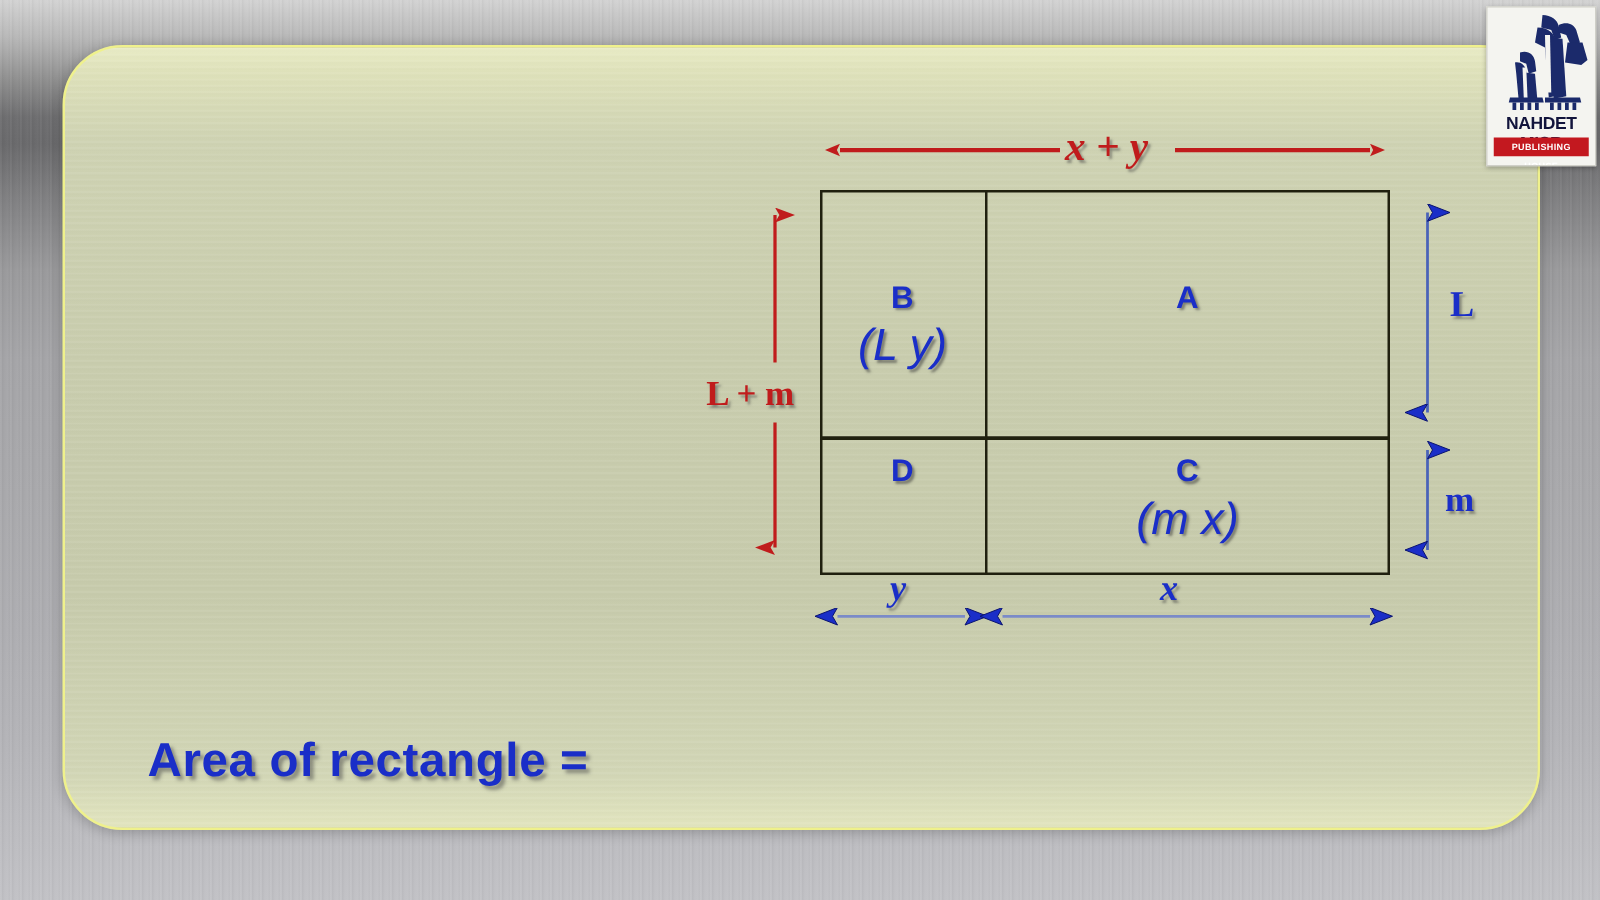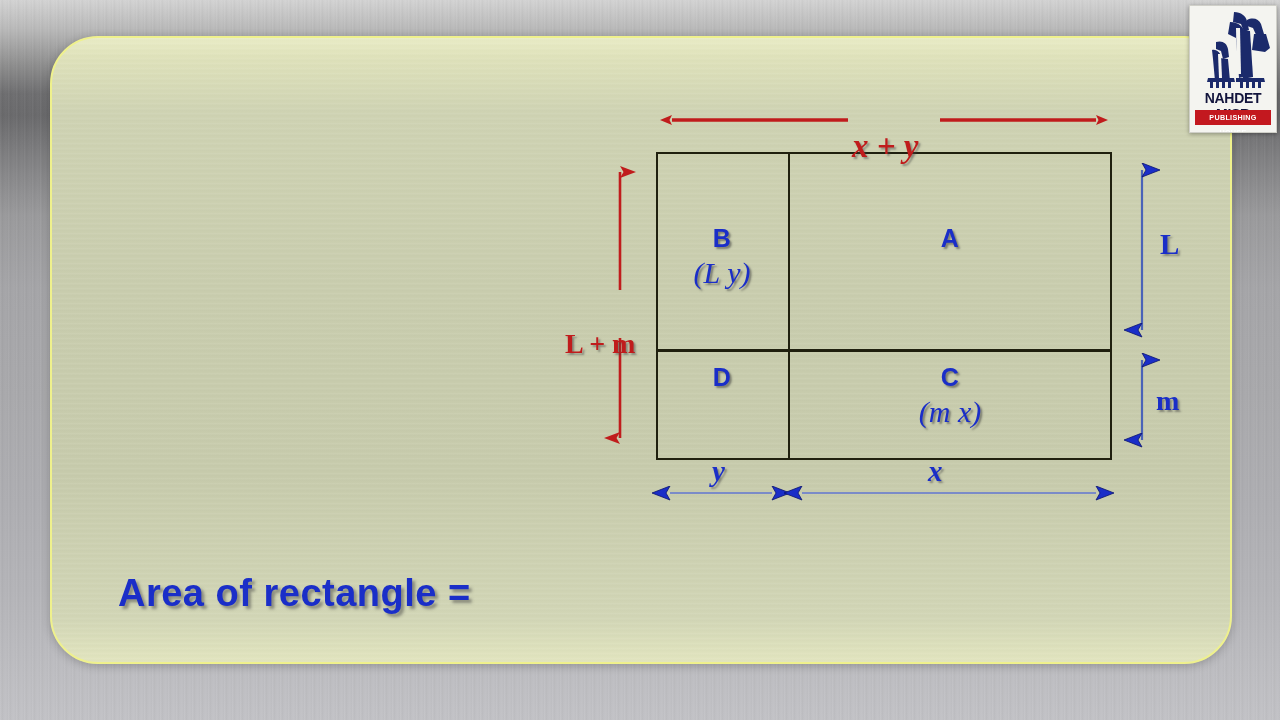--- a/index.html
+++ b/index.html
@@ -141,38 +141,38 @@
   .cell .tag {
     display: block;
     font-family: "Liberation Sans", sans-serif;
     font-weight: bold;
     font-size: 25px;
     letter-spacing: 0.5px;
   }
   .cell .expr {
     display: block;
     margin-top: 7px;
-    font-family: Liberation Serif, serif;
-    font-size: 30px;
+    font-family: Liberation Sans, sans-serif;
+    font-size: 36px;
     font-style: italic;
   }
 
   #cell-b { left: 656px; top: 226px; width: 132px; }
   #cell-a { left: 788px; top: 226px; width: 324px; }
   #cell-d { left: 656px; top: 365px; width: 132px; }
   #cell-c { left: 788px; top: 365px; width: 324px; }
 
   
   .dim {
     position: absolute;
     text-shadow: 2px 2px 2px rgba(70,70,70,0.5);
     font-family: "Liberation Serif", serif;
     white-space: nowrap;
   }
-  .dim.red { color: #cf1d1d; margin-top: 28px; }
+  .dim.red { color: #cf1d1d; }
   .dim.blue { color: #1a2ec8; }
 
   #lbl-xy {
     left: 852px; top: 100px;
     font-size: 33px; font-weight: bold; font-style: italic;
     color: #c01c1c;
   }
   #lbl-Lm {
     left: 565px; top: 300px;
     font-size: 28px; font-weight: bold;
@@ -195,21 +195,21 @@
   }
   #lbl-x {
     left: 928px; top: 455px;
     font-size: 29px; font-style: italic; font-weight: bold;
     color: #1a2ec8;
   }
 
   
   #statement {
     position: absolute;
-    left: 118px; top: 572px;
+    left: 118px; top: 588px;
     font-family: "Liberation Sans", sans-serif;
     font-weight: bold;
     font-size: 38px;
     letter-spacing: 0.5px;
     color: #1a2ec8;
     text-shadow: 3px 3px 3px rgba(70,70,70,0.5);
     white-space: nowrap;
   }
 
   svg.overlay {

